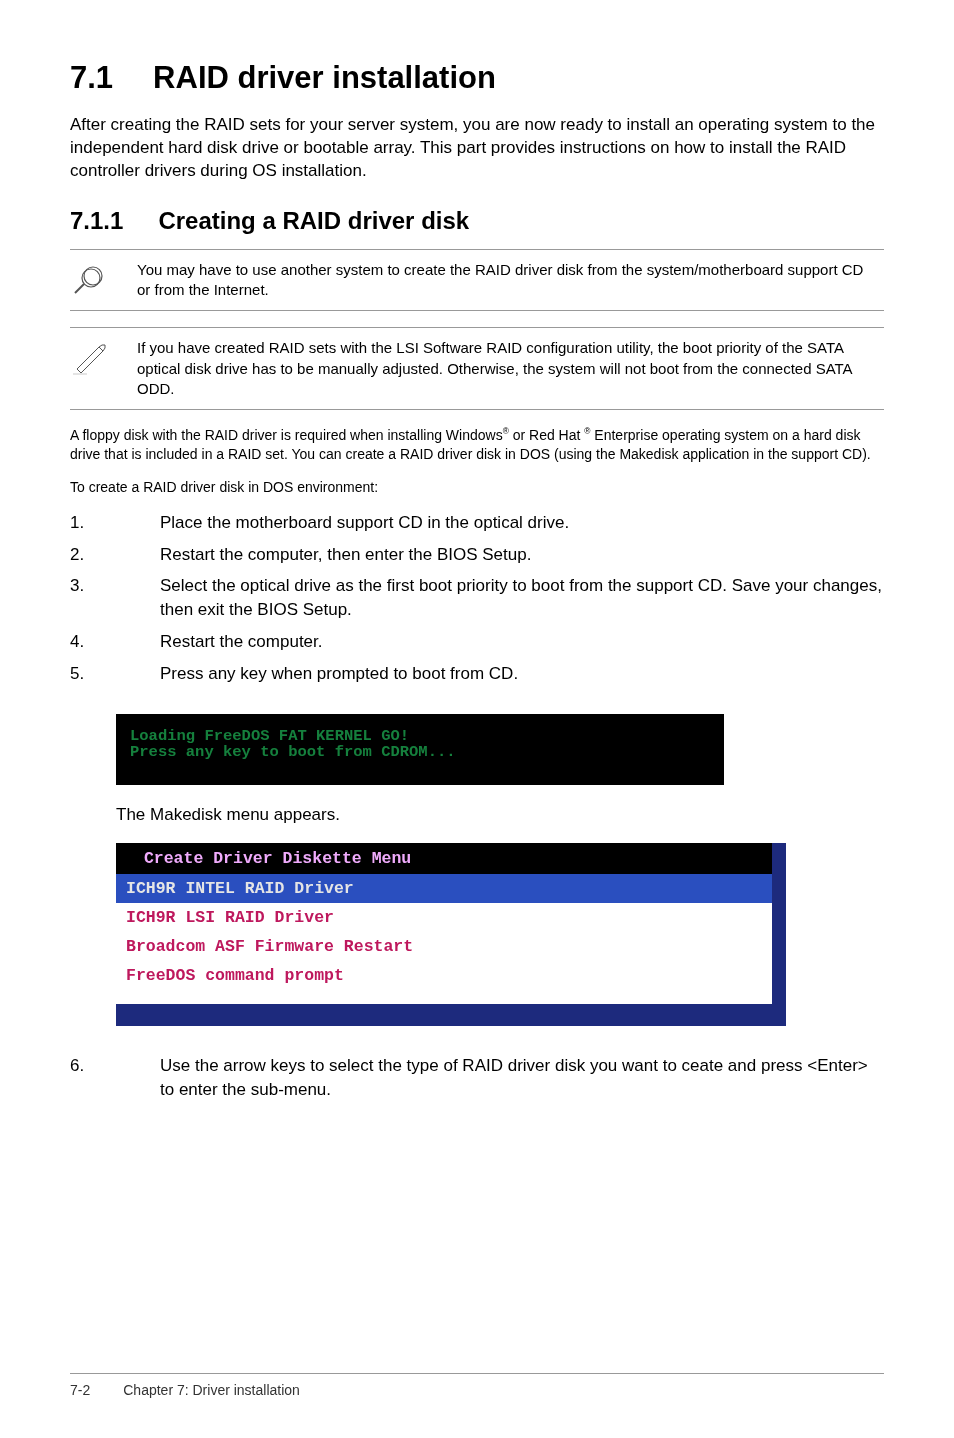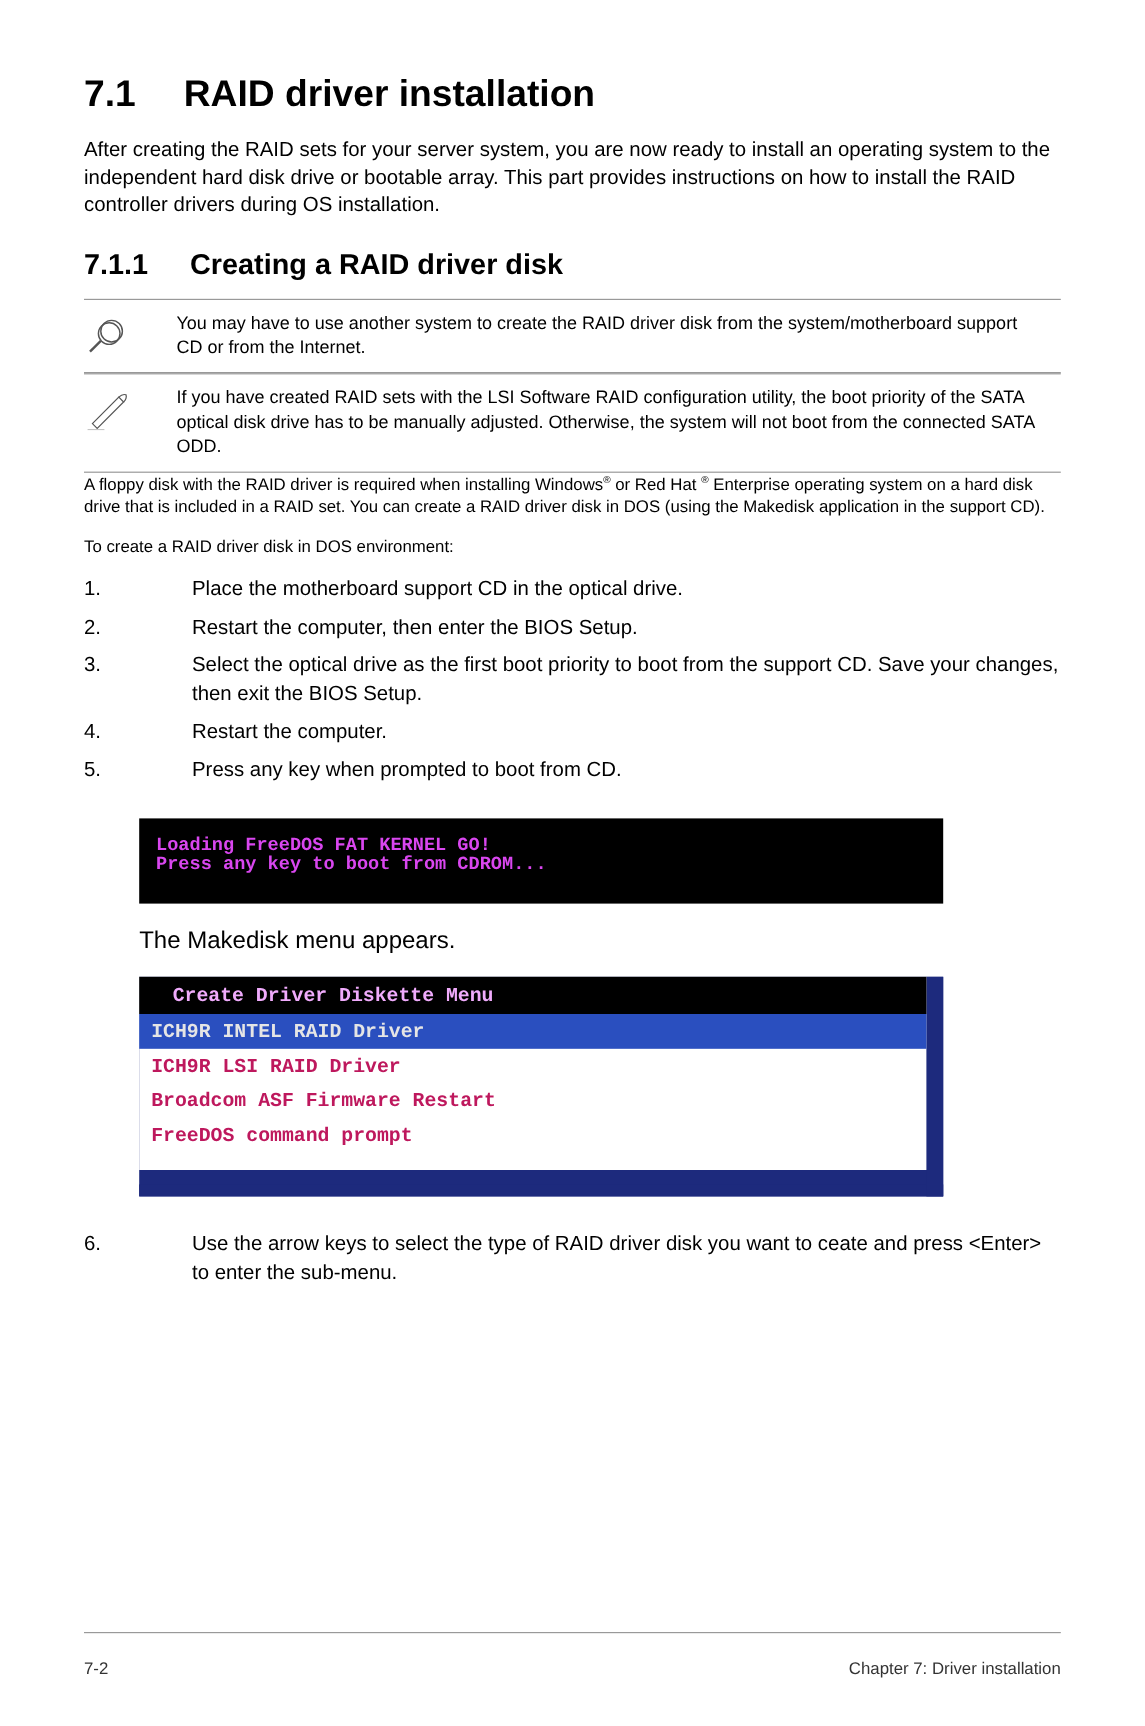--- a/index.html
+++ b/index.html
@@ -38,24 +38,24 @@
       margin-bottom: 14px;
     }
     h2 .sub-num {
       display: inline-block;
       margin-right: 35px;
     }
     .note-block {
       border-top: 1px solid #999;
       border-bottom: 1px solid #999;
       padding: 10px 0;
-      margin-bottom: 0;
+      margin-bottom: 16px;
       display: flex;
       align-items: flex-start;
-      gap: 35px;
+      gap: 25px;
     }
     .note-icon {
       flex-shrink: 0;
       width: 42px;
       height: 40px;
       display: flex;
       align-items: center;
       justify-content: center;
     }
     .note-text {
@@ -82,31 +82,31 @@
     .steps li .num {
       flex-shrink: 0;
       width: 46px;
     }
     .steps li .step-text {
       flex: 1;
       margin-left: 44px;
     }
     .terminal-block {
       background: #000000;
-      color: #d946ef;
+      color: #15803d;
       font-family: "Courier New", monospace;
       font-size: 15.5px;
       font-weight: bold;
       padding: 14px 14px 24px 14px;
       margin: 10px 0 20px 46px;
-      width: 670px;
+      width: 608px;
       line-height: 1.08;
     }
     .makedisk-caption {
-      font-size: 20px;
+      font-size: 17px;
       margin-left: 46px;
       margin-bottom: 18px;
     }
     .menu-container {
       margin-left: 46px;
       margin-bottom: 28px;
       width: 670px;
       position: relative;
     }
     .menu-inner {
@@ -137,25 +137,25 @@
       padding: 5px 10px;
       color: #be185d;
     }
     .menu-item.selected {
       background: #2a4fbf;
       color: #e5e5e5;
     }
     .footer {
       margin-top: auto;
       border-top: 1px solid #999;
-      padding-top: 21px;
-      display: flex;
-      justify-content: space-between;
+      padding-top: 8px;
+      display: flex;
       font-size: 14px;
       color: #333;
+      gap: 33px;
     }
     sup {
       font-size: 0.6em;
       vertical-align: super;
     }
   </style>
 </head>
 <body>
 
 <h1>

